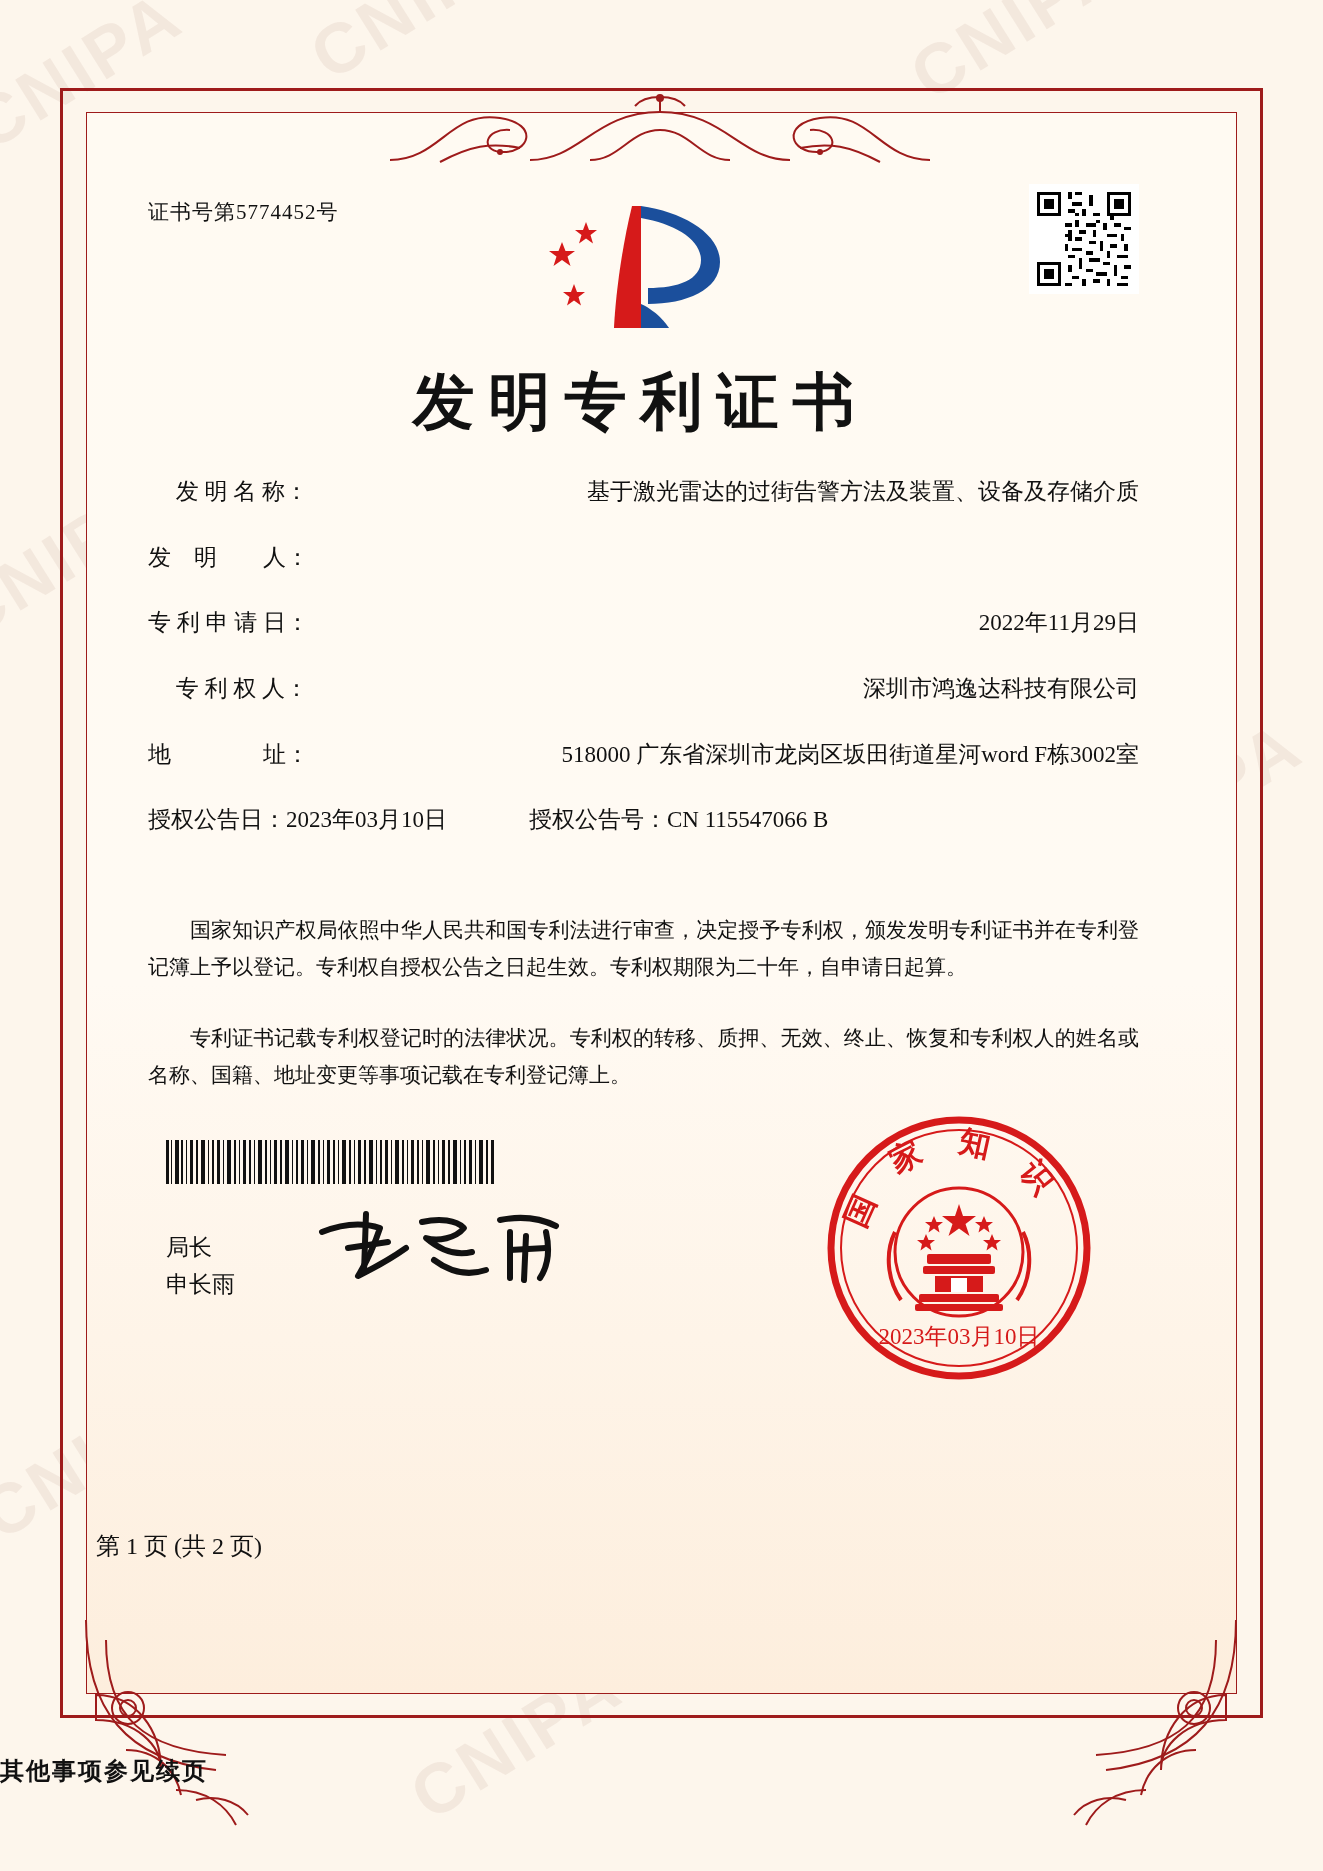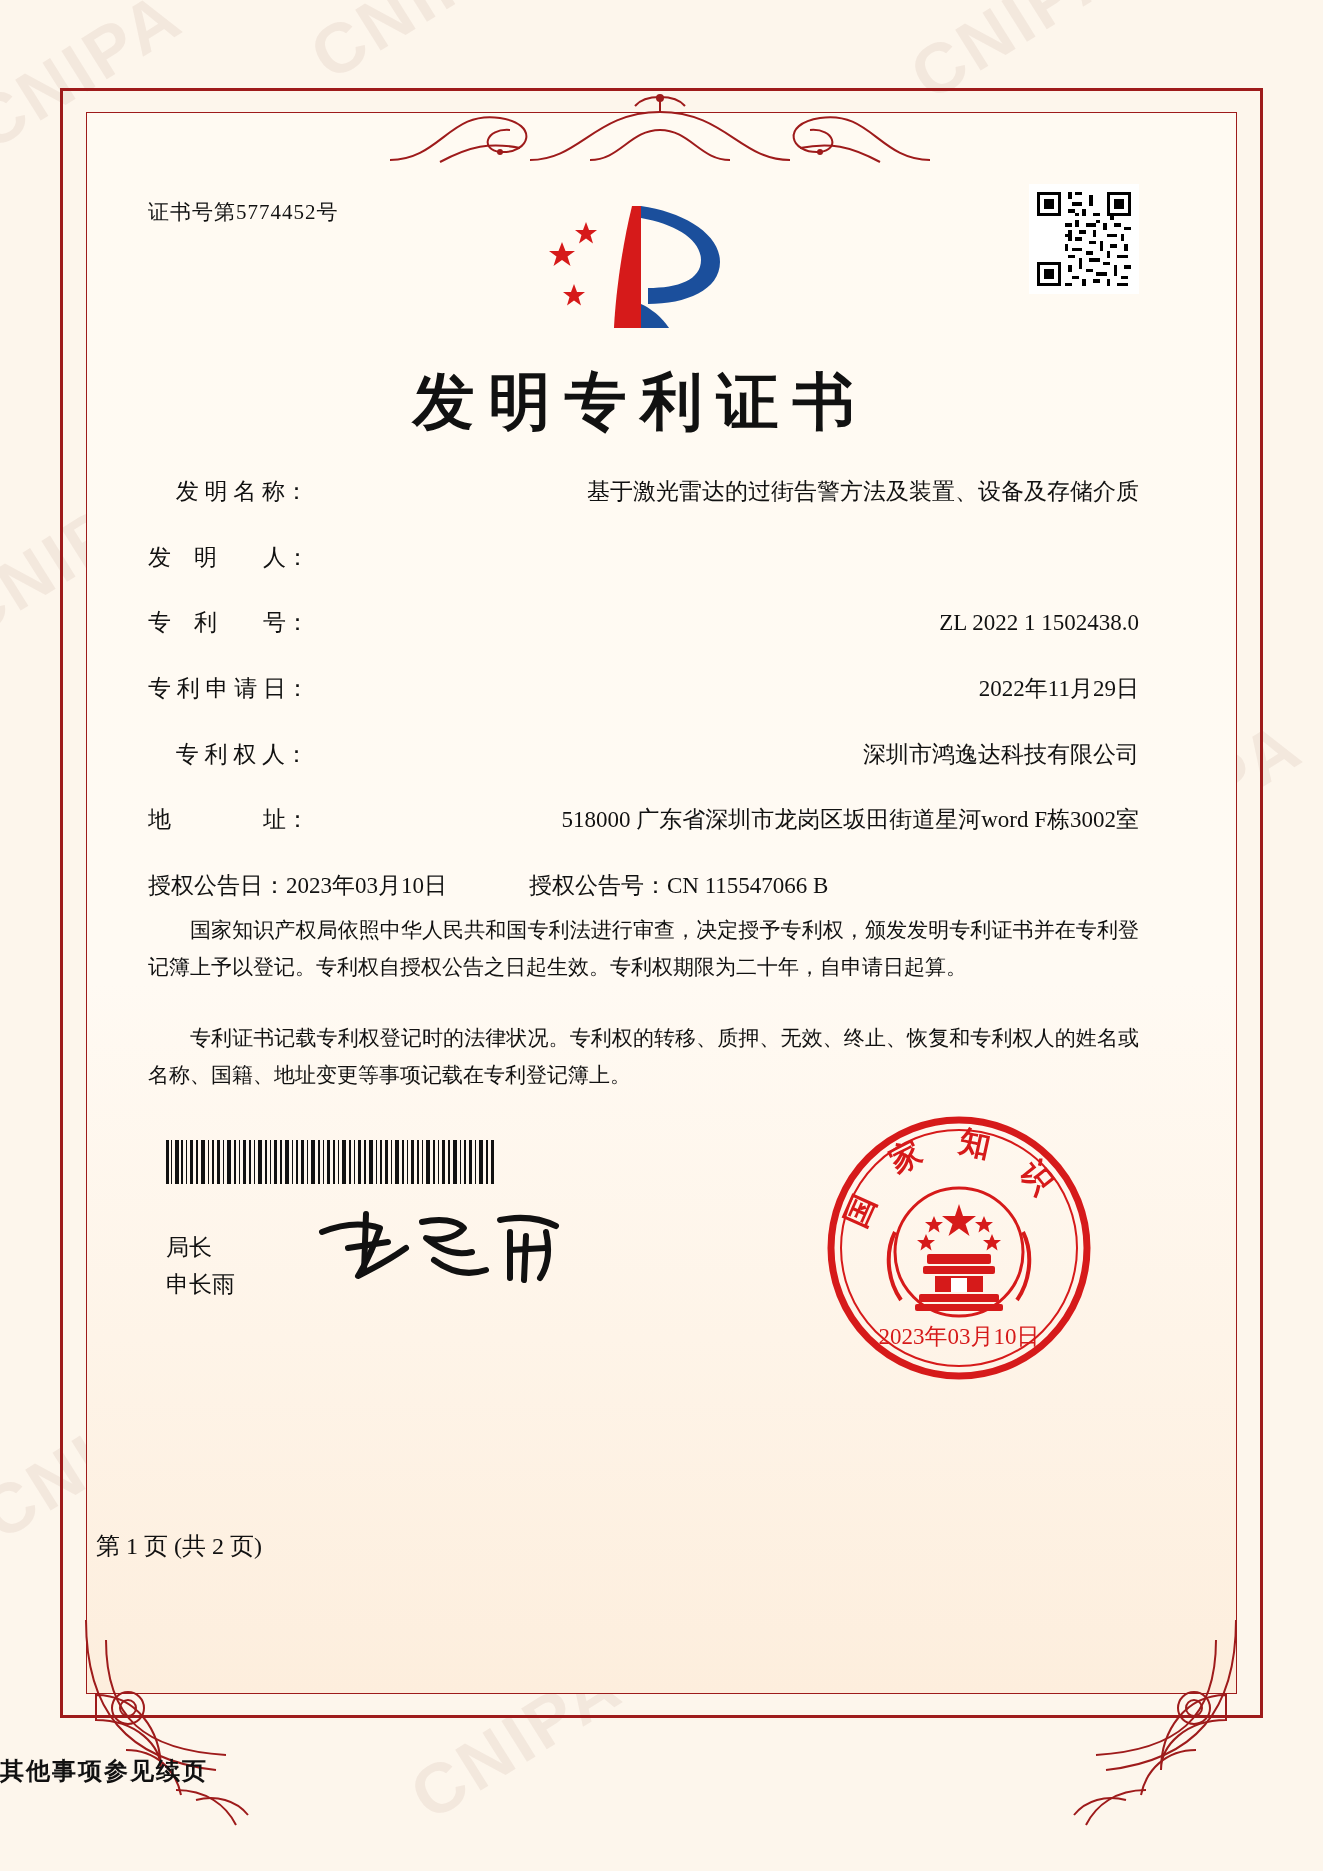--- a/index.html
+++ b/index.html
@@ -382,24 +382,20 @@
 
   <div class="fields">
     <div class="field-row">
       <div class="field-label">发 明 名 称：</div>
       <div class="field-value">基于激光雷达的过街告警方法及装置、设备及存储介质</div>
     </div>
     <div class="field-row">
       <div class="field-label">发　明　　人：</div>
     </div>
     <div class="field-row">
-      <div class="field-label">专　利　　号：</div>
-      <div class="field-value">ZL 2022 1 1502438.0</div>
-    </div>
-    <div class="field-row">
       <div class="field-label">专 利 申 请 日：</div>
       <div class="field-value">2022年11月29日</div>
     </div>
     <div class="field-row">
       <div class="field-label">专 利 权 人：</div>
       <div class="field-value">深圳市鸿逸达科技有限公司</div>
     </div>
     <div class="field-row">
       <div class="field-label">地　　　　址：</div>
       <div class="field-value">518000 广东省深圳市龙岗区坂田街道星河word F栋3002室</div>

